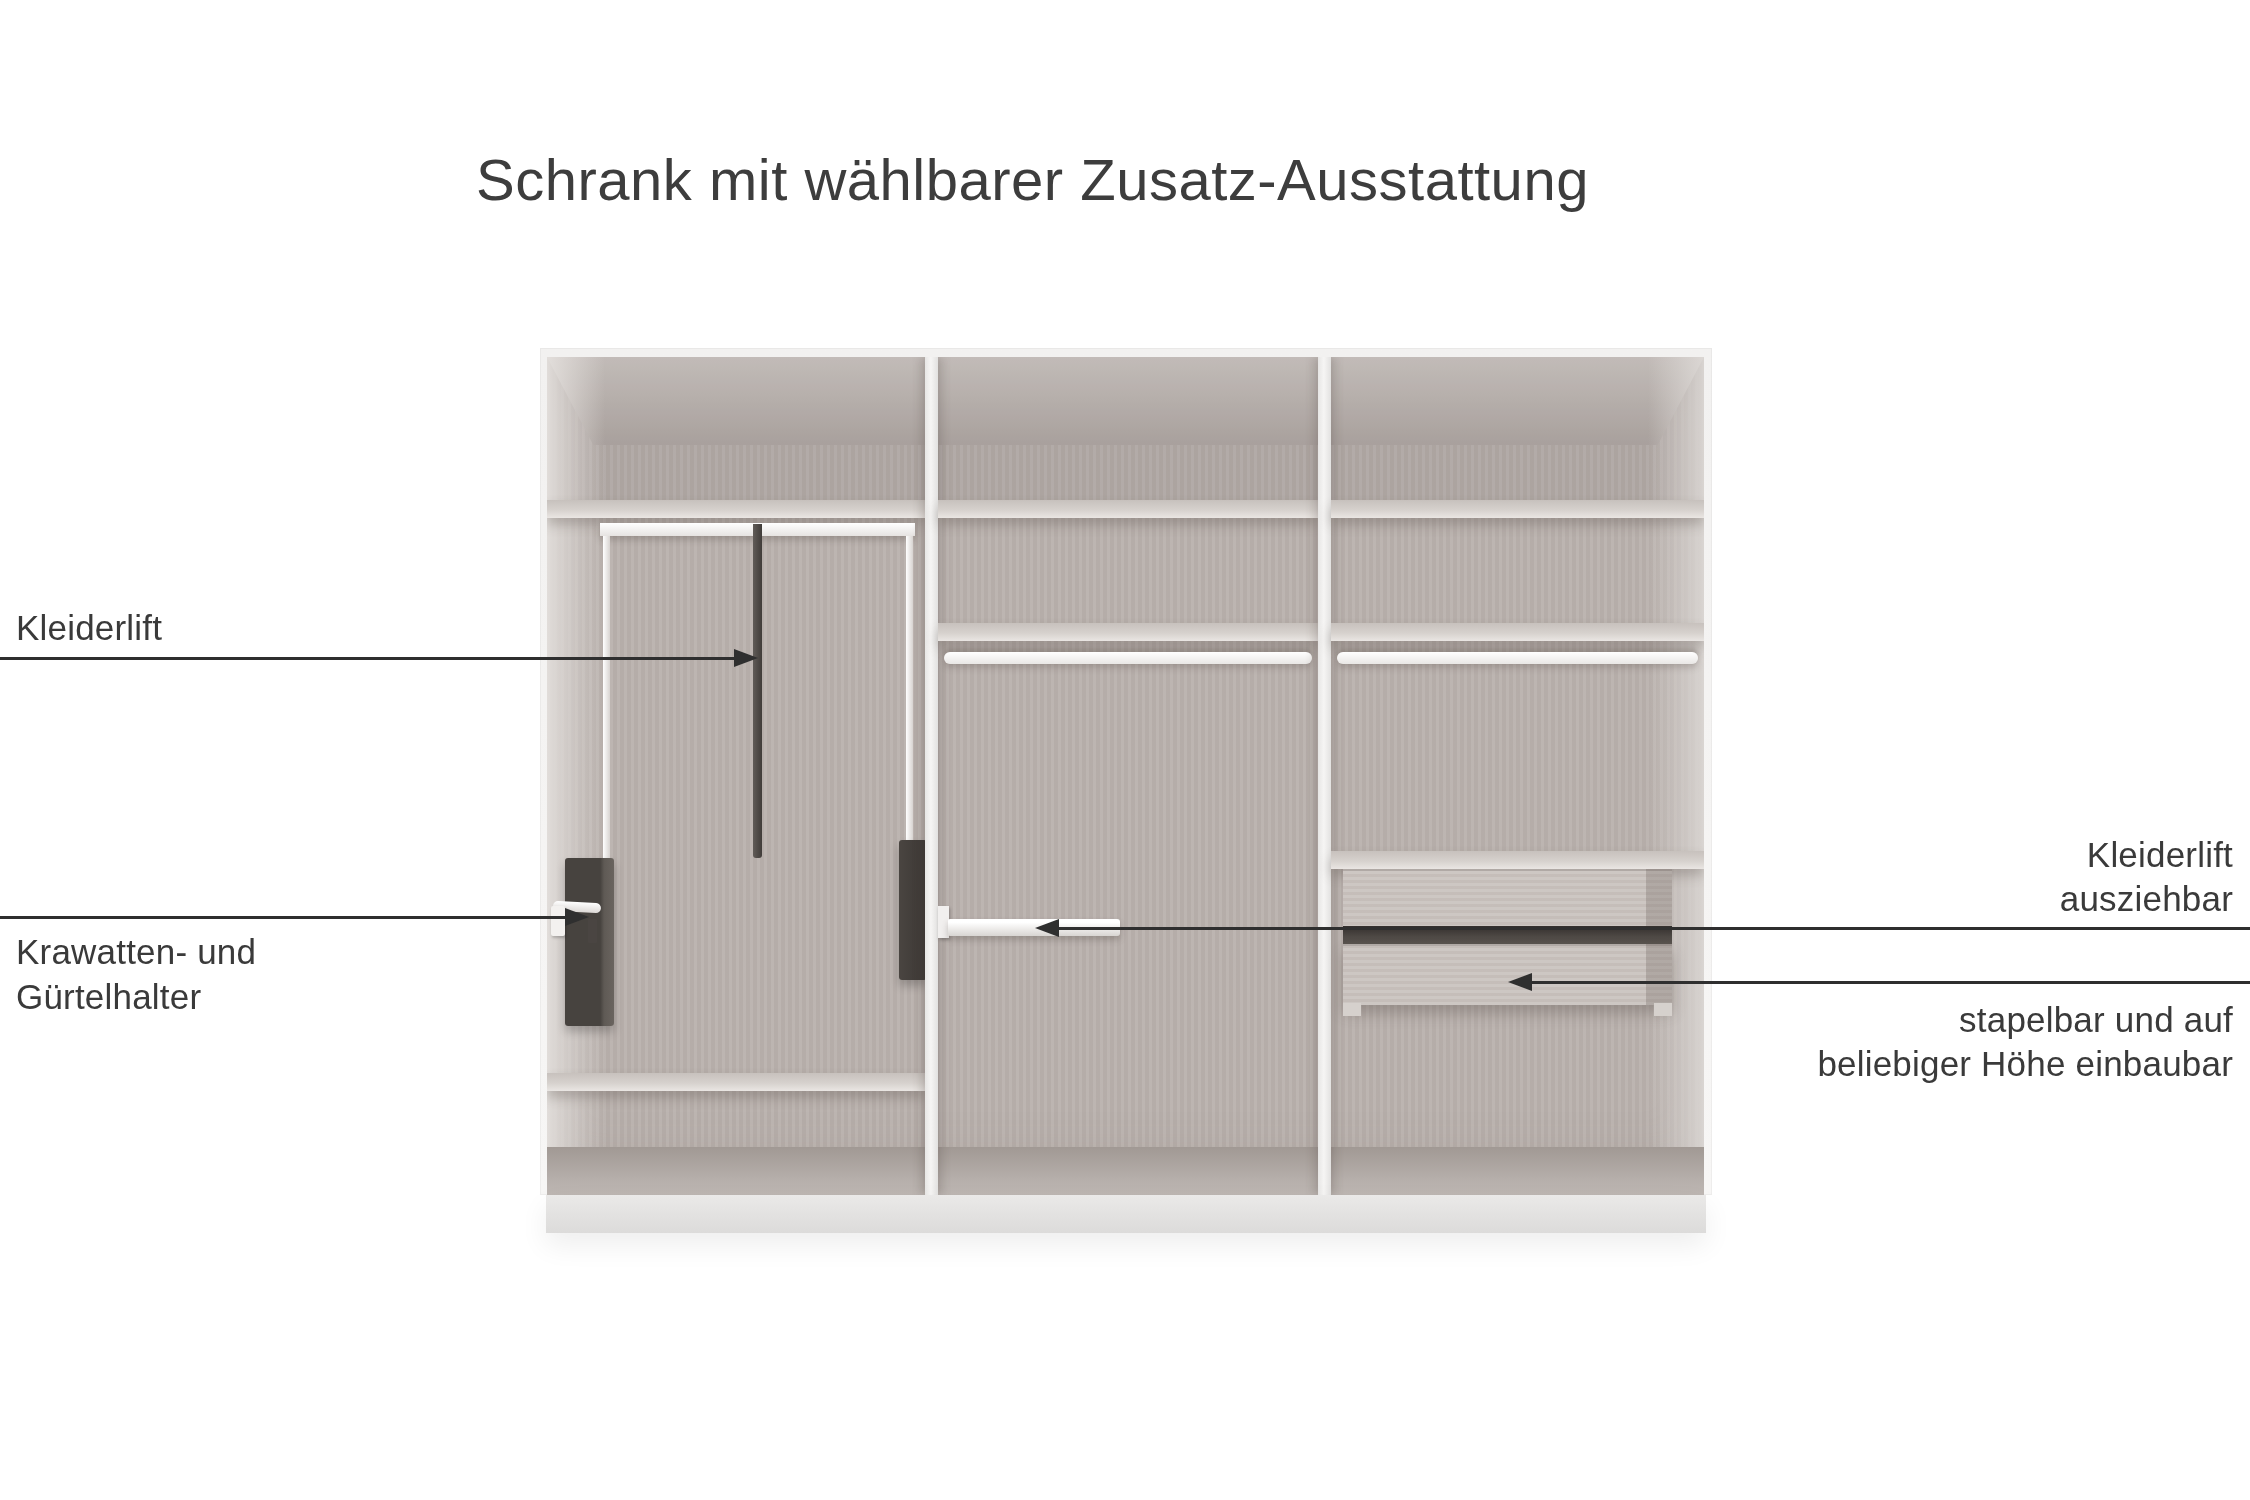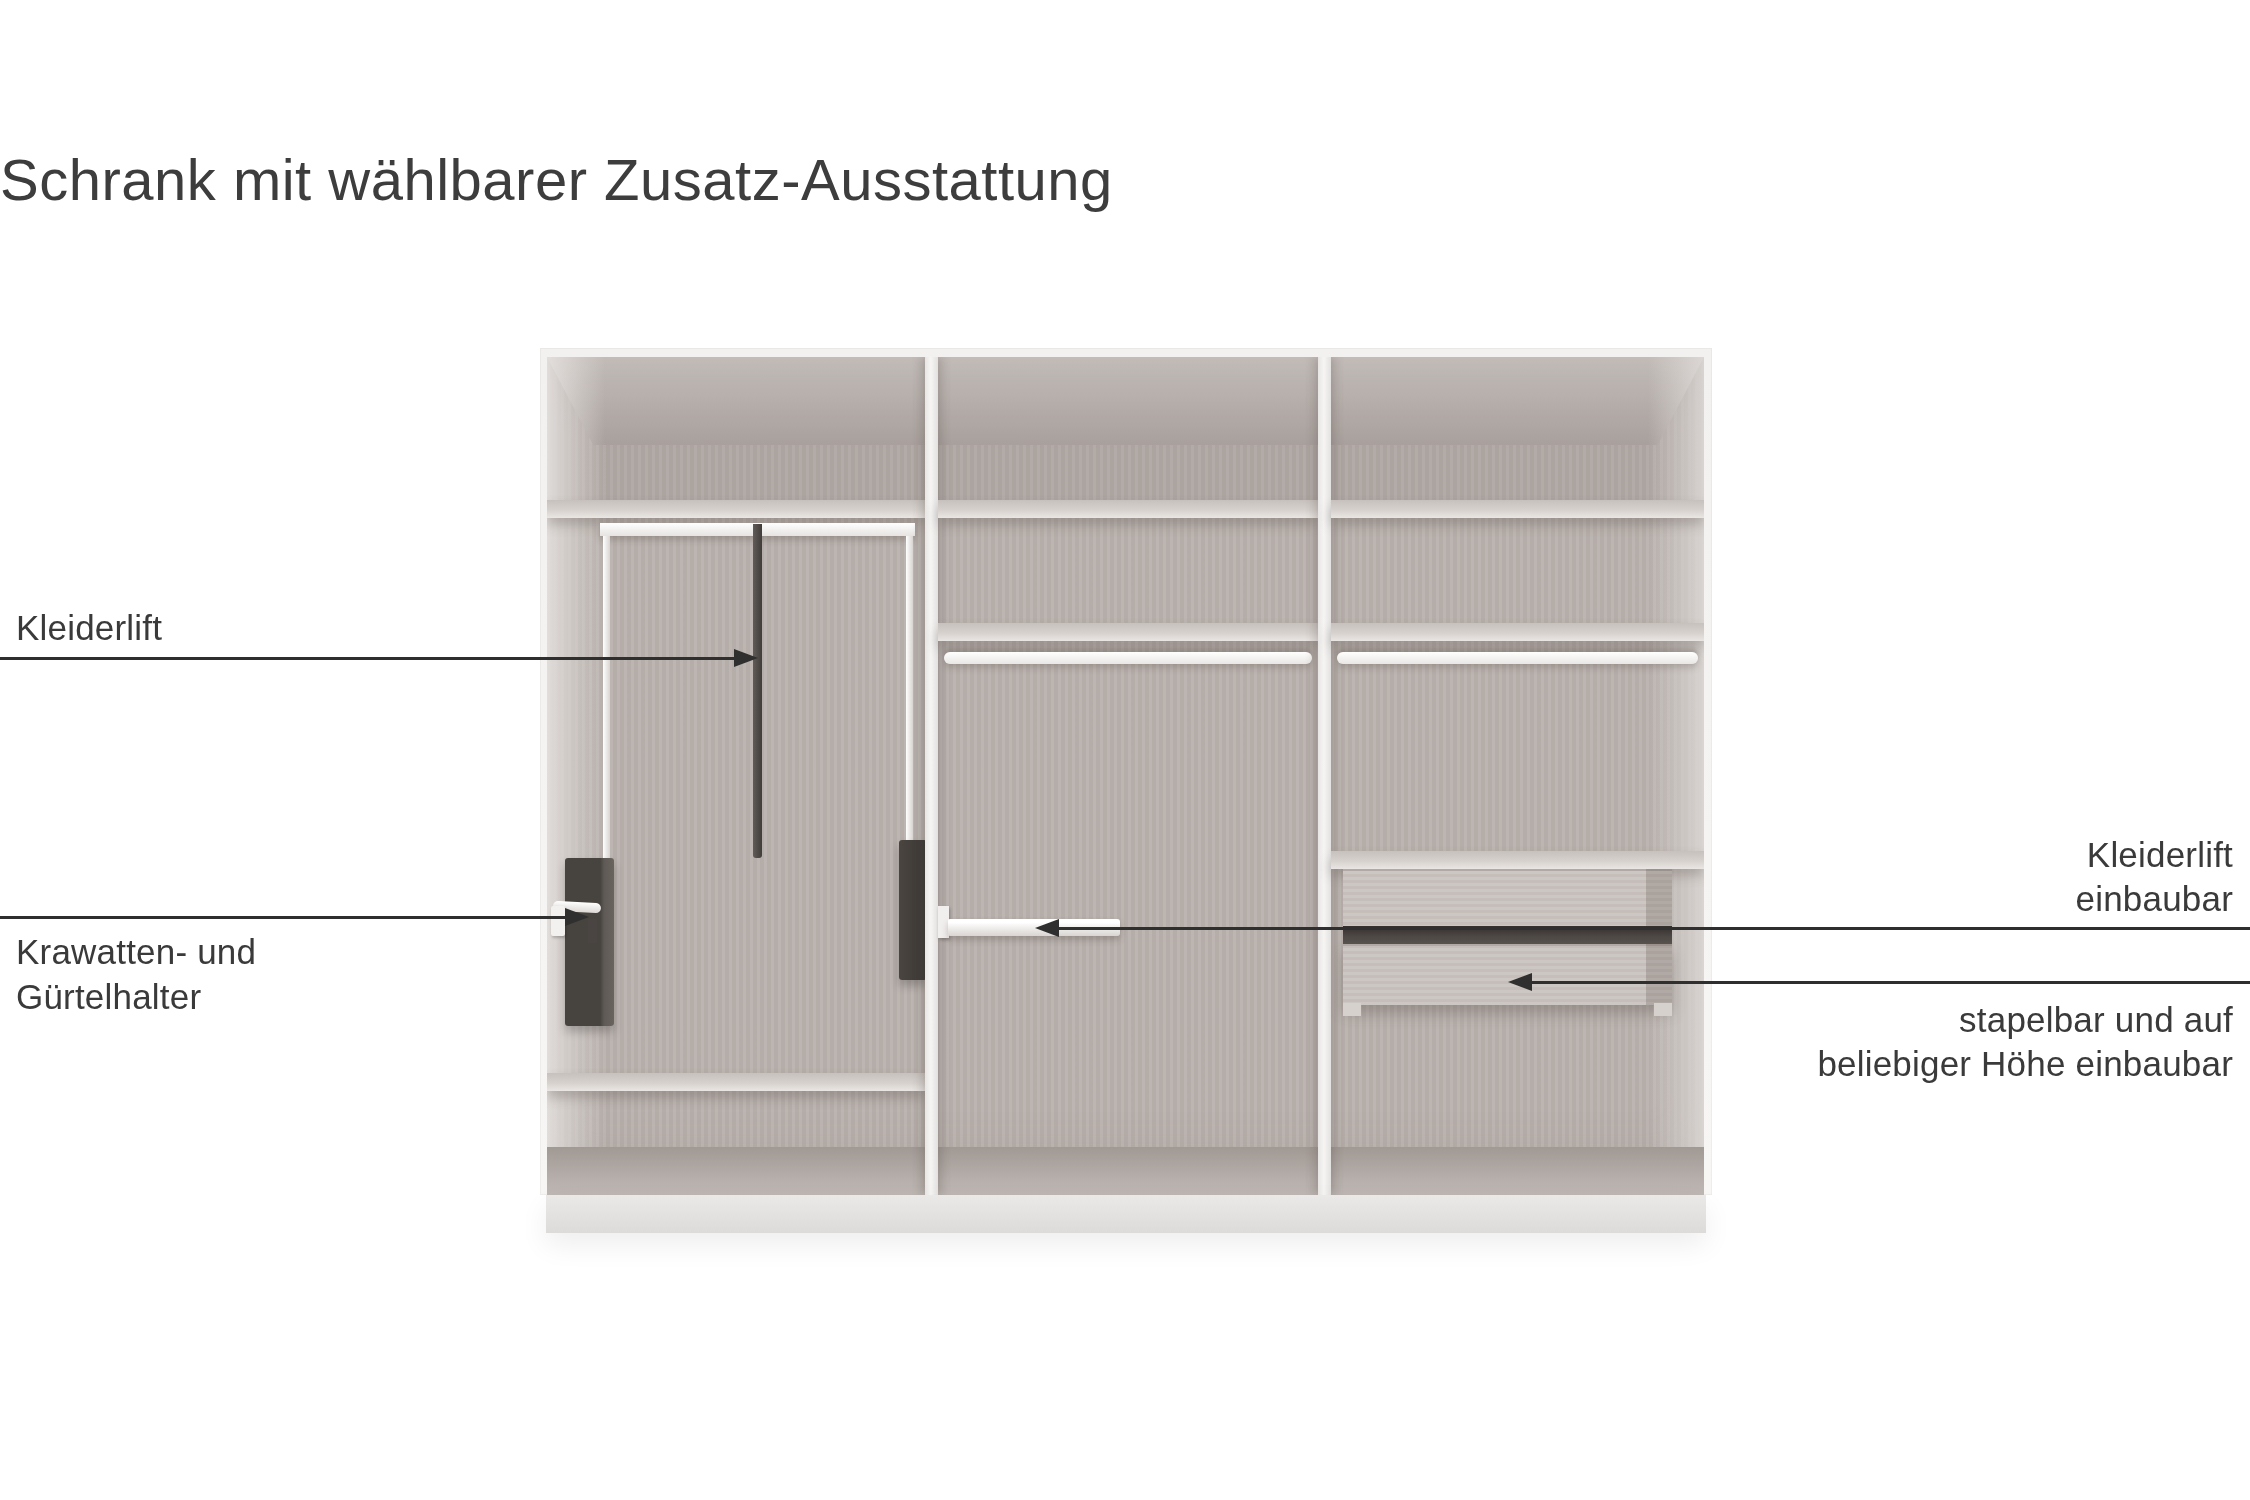--- a/index.html
+++ b/index.html
@@ -6,21 +6,21 @@
   .canvas {
     position:relative; width:2250px; height:1500px; overflow:hidden;
     background:#ffffff;
     font-family:"Liberation Sans", sans-serif;
     color:#3a3a3a;
   }
 
   
   .title {
     position:absolute; left:0; top:146px; width:2065px;
-    text-align:left; font-size:58px; font-weight:300;
+    text-align:center; font-size:58px; font-weight:300;
     letter-spacing:0.5px; color:#3d3d3d;
   }
 
   
   .cabinet {
     position:absolute; left:540px; top:348px; width:1172px; height:847px;
     background:linear-gradient(180deg,#f2f1f0,#f7f6f5);
     box-shadow:inset 0 0 0 1px rgba(0,0,0,0.035);
   }
   .interior {
@@ -211,21 +211,21 @@
     <div>Kleiderlift</div>
   </div>
 
   <div class="lbl lbl-krawatten">
     <div>Krawatten- und</div>
     <div>Gürtelhalter</div>
   </div>
 
   <div class="lbl right lbl-hosenhalter">
     <div>Kleiderlift</div>
-    <div>einbaubar</div>
+    <div>ausziehbar</div>
   </div>
 
   <div class="lbl right lbl-schubkasten">
     <div>stapelbar und auf</div>
     <div>beliebiger Höhe einbaubar</div>
   </div>
 
 </div>
 
 </body></html>

